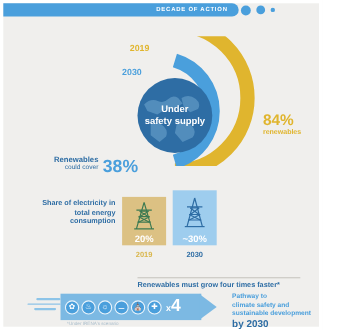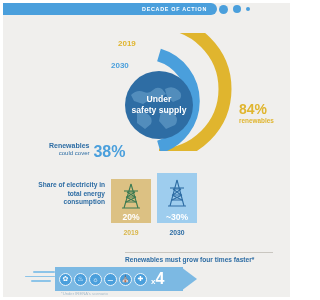--- a/index.html
+++ b/index.html
@@ -280,15 +280,21 @@
         <span class="x4">
           <span class="x">x</span>
             <span class="n">4</span>
         </span>
       </div>
       <div class="arrow-head"></div>
     </div>
 
     <div class="footnote">*Under IRENA's scenario</div>
 
+    <div class="pathway">
+      <span>Pathway to</span><br>
+      <span>climate safety and</span><br>
+      <span>sustainable development</span>
+      <span class="by">by 2030</span>
+    </div>
   </div>
 
 </div>
 
 </body></html>

